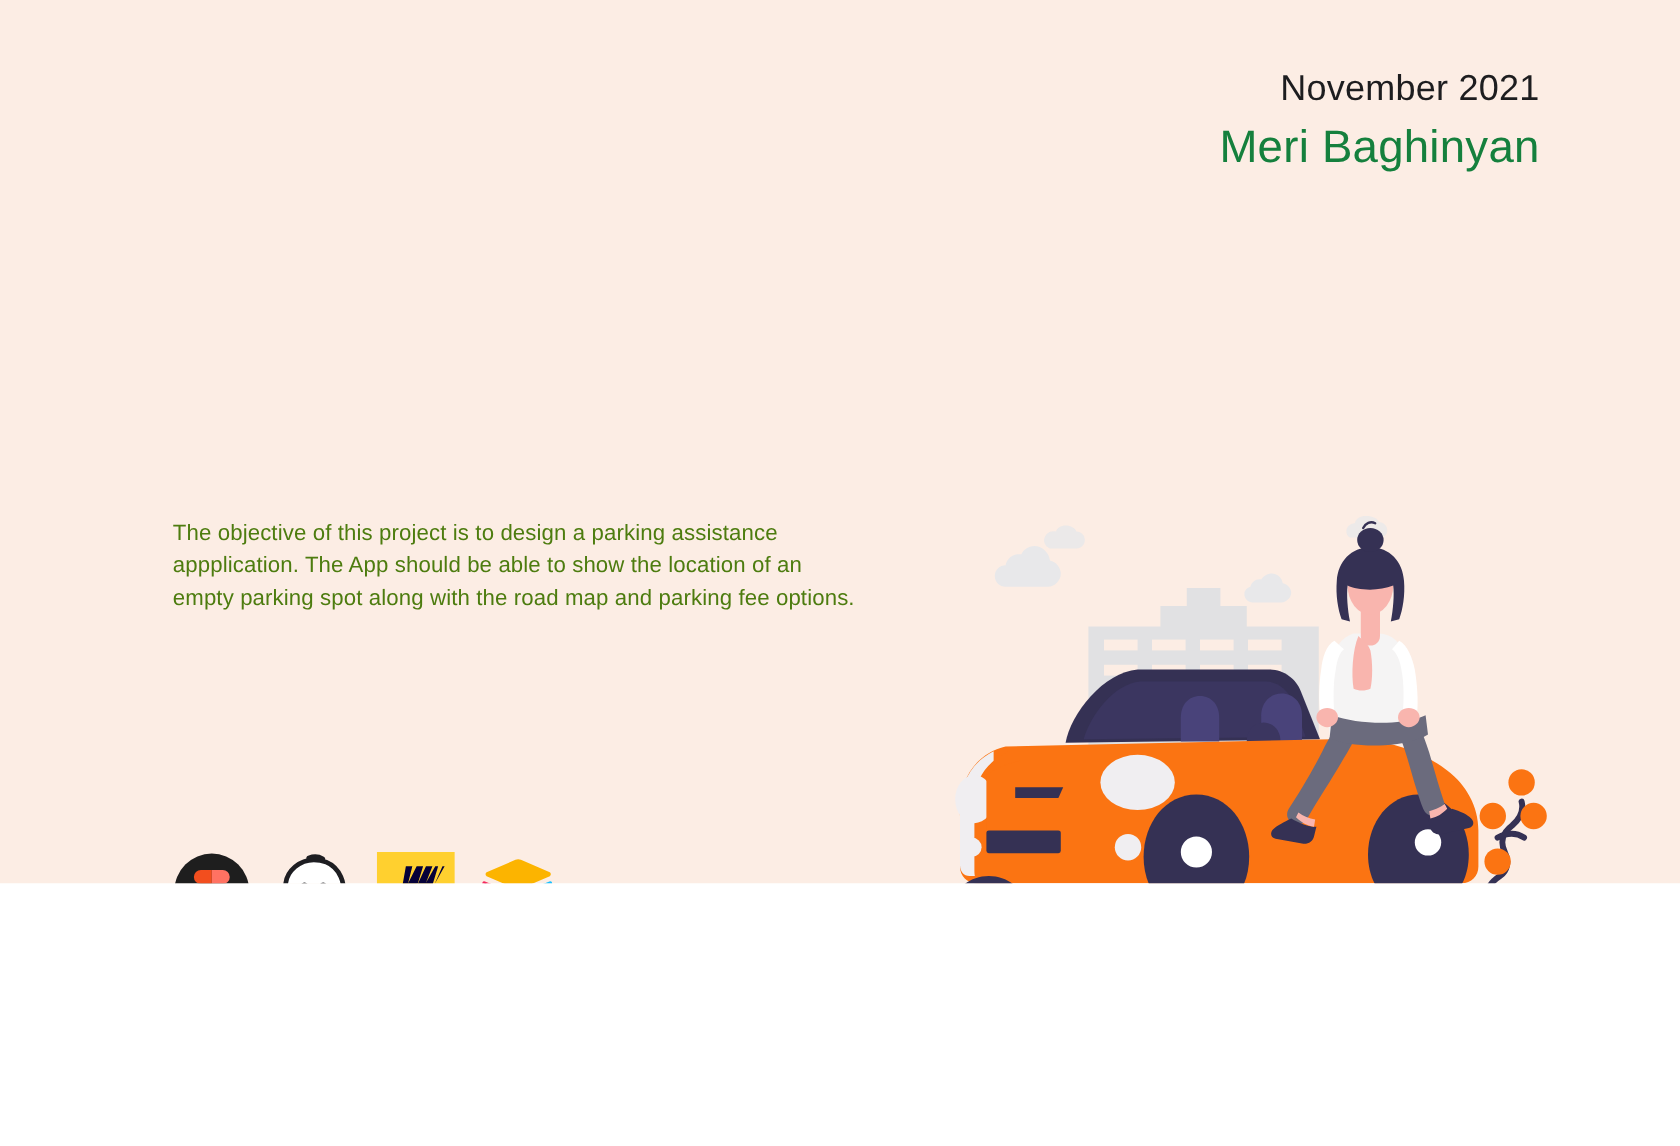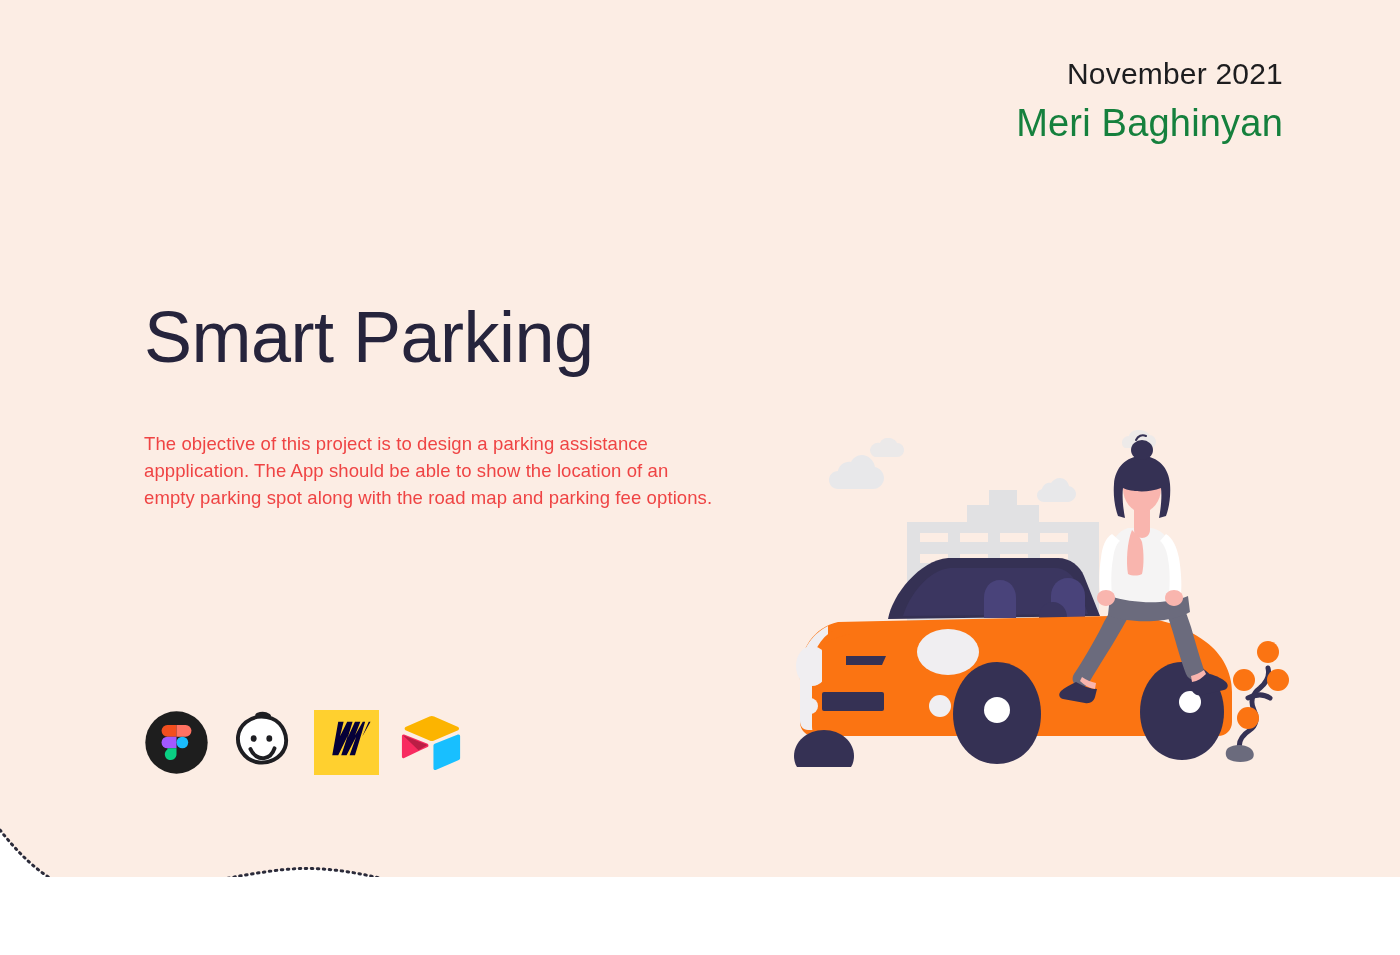--- a/index.html
+++ b/index.html
@@ -9,21 +9,21 @@
   body {
     width: 1400px;
     height: 955px;
     overflow: hidden;
     font-family: "Liberation Sans", sans-serif;
     background: #ffffff;
   }
   #slide {
     position: relative;
     width: 1400px;
-    height: 877px;
+    height: 736px;
     background: #ffffff;
     overflow: hidden;
   }
   
   .bg-wave {
     position: absolute;
     left: 0;
     top: 0;
     width: 1400px;
     height: 955px;
@@ -64,21 +64,21 @@
     line-height: 1.1;
     z-index: 5;
   }
   .paragraph {
     position: absolute;
     left: 144px;
     top: 392px;
     width: 572px;
     font-size: 18.5px;
     font-weight: 400;
-    color: #ef4444;
+    color: #4d7c0f;
     line-height: 27px;
     letter-spacing: 0.1px;
     z-index: 5;
     margin-top: 38px;
   }
   
   .tools {
     position: absolute;
     left: 144px;
     top: 710px;
@@ -127,21 +127,20 @@
              C880,898 940,930 1030,930
              C1120,930 1180,899 1250,888
              C1300,880 1340,885 1400,888" fill="none" stroke="#2b2b3a" stroke-width="3" stroke-dasharray="1.5 4.5" stroke-linecap="round"></path>
   </svg>
 
   <div class="header">
     <div class="header-date">November 2021</div>
     <div class="header-author">Meri Baghinyan</div>
   </div>
 
-  <h1 class="title" style="color: rgb(38, 36, 60);">Smart Parking</h1>
 
   <p class="paragraph">The objective of this project is to design a parking assistance appplication. The App should be able to show the location of an empty parking spot along with the road map and parking fee options.</p>
 
   <div class="tools">
 
     <svg class="tool" viewBox="0 0 100 100">
       <circle cx="50" cy="50" r="48" fill="#1e1e1e"></circle>
       <path d="M36 23h14v18H36a9 9 0 0 1 0-18z" fill="#f24e1e"></path>
       <path d="M50 23h14a9 9 0 0 1 0 18H50V23z" fill="#ff7262"></path>
       <path d="M36 41h14v18H36a9 9 0 0 1 0-18z" fill="#a259ff"></path>

